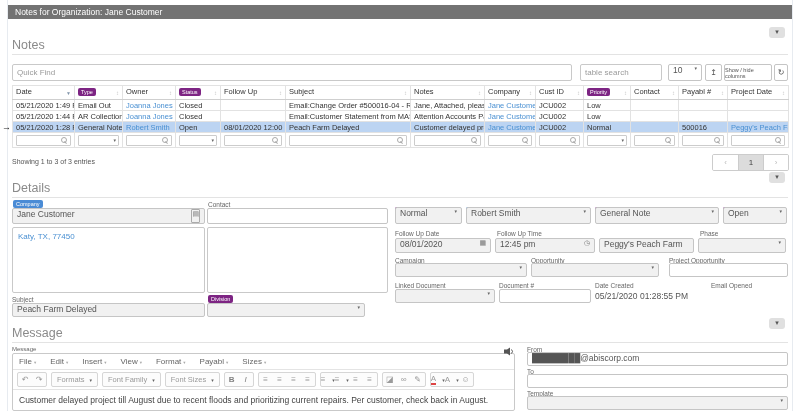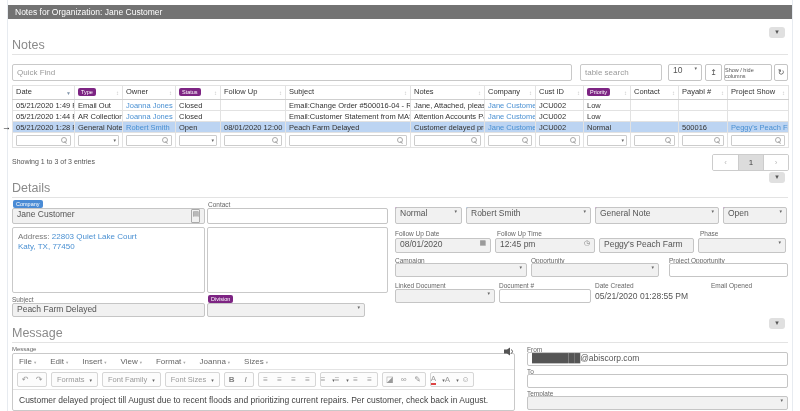--- a/index.html
+++ b/index.html
@@ -147,21 +147,21 @@
         <th><span>Owner</span><span class="sorti">↕</span></th>
         <th><span class="badge bp">Status</span><span class="sorti">↕</span></th>
         <th><span>Follow Up</span><span class="sorti">↕</span></th>
         <th><span>Subject</span><span class="sorti">↕</span></th>
         <th><span>Notes</span><span class="sorti">↕</span></th>
         <th><span>Company</span><span class="sorti">↕</span></th>
         <th><span>Cust ID</span><span class="sorti">↕</span></th>
         <th><span class="badge bp">Priority</span><span class="sorti">↕</span></th>
         <th><span>Contact</span><span class="sorti">↕</span></th>
         <th><span>Payabl #</span><span class="sorti">↕</span></th>
-        <th><span>Project Show</span><span class="sorti">↕</span></th>
+        <th><span>Project Date</span><span class="sorti">↕</span></th>
       </tr>
     </thead>
     <tbody>
       <tr>
         <td>05/21/2020 1:49 PM</td>
         <td>Email Out</td>
         <td class="link">Joanna Jones</td>
         <td>Closed</td>
         <td></td>
         <td>Email:Change Order #500016-04 - Reschedu</td>
@@ -289,22 +289,20 @@
 
   <span class="abs badge bb" style="left:13px; top:200px">Company</span>
   <div class="abs inp" style="left:12px; top:208px; width:193px; height:16px">
     <span>Jane Customer</span>
     <span style="margin-left:auto; font-size:7px; color:#888; border:1px solid #aaa; border-radius:1px; line-height:8px">▤</span>
   </div>
   <span class="abs lbl" style="left:208px; top:201px">Contact</span>
   <div class="abs inp white" style="left:207px; top:208px; width:181px; height:16px"></div>
 
   <div class="abs addr" style="left:12px; top:227px; width:193px; height:66px">
-    <div><span>Address:</span>
-      <span class="link">22803 Quiet Lake Court</span></div>
     <div class="link">Katy, TX, 77450</div>
   </div>
   <div class="abs addr" style="left:207px; top:227px; width:181px; height:66px"></div>
 
   <span class="abs lbl" style="left:12px; top:296px">Subject</span>
   <div class="abs inp" style="left:12px; top:303px; width:193px; height:14px">
     <span>Peach Farm Delayed</span>
   </div>
   <span class="abs badge bp" style="left:208px; top:295px">Division</span>
   <div class="abs sel" style="left:207px; top:303px; width:158px; height:14px">
@@ -397,21 +395,21 @@
 
   <span class="abs lbl" style="left:12px; top:346px; font-size:6px">Message</span>
 
   <div id="editor" class="abs" style="left:12px; top:353px; width:503px; height:58px">
     <div id="menubar">
       <span class="menu-item"><span>File</span><span class="mcaret">▾</span></span>
       <span class="menu-item"><span>Edit</span><span class="mcaret">▾</span></span>
       <span class="menu-item"><span>Insert</span><span class="mcaret">▾</span></span>
       <span class="menu-item"><span>View</span><span class="mcaret">▾</span></span>
       <span class="menu-item"><span>Format</span><span class="mcaret">▾</span></span>
-      <span class="menu-item"><span>Joanna</span><span class="mcaret">▾</span></span>
+      <span class="menu-item"><span>Payabl</span><span class="mcaret">▾</span></span>
       <span class="menu-item"><span>Sizes</span><span class="mcaret">▾</span></span>
     </div>
     <div id="toolbar">
       <span class="tb-g">
         <span class="tb-b">↶</span>
         <span class="tb-b">↷</span>
       </span>
       <span class="tb-g">
           <span class="tb-sel">
             <span>Formats</span>

